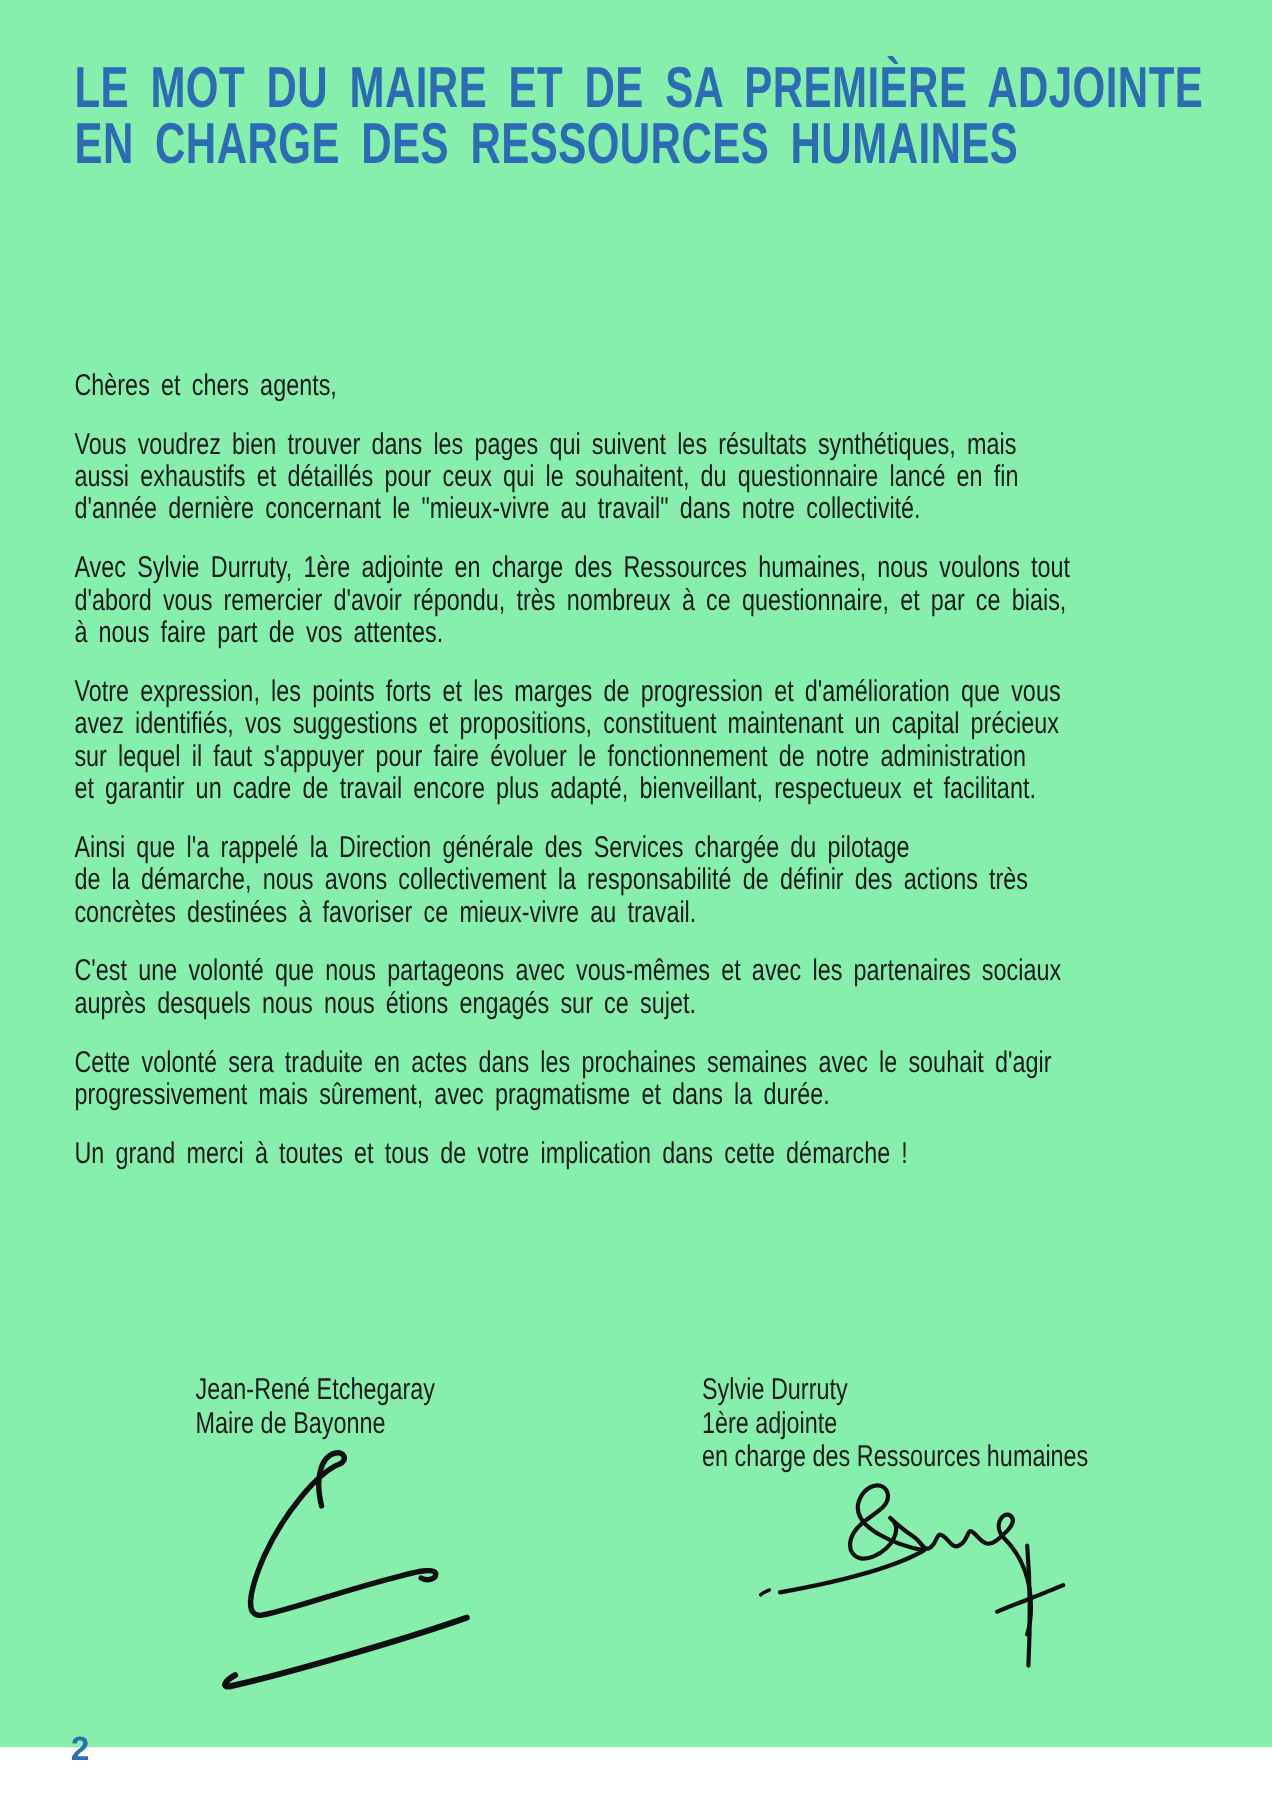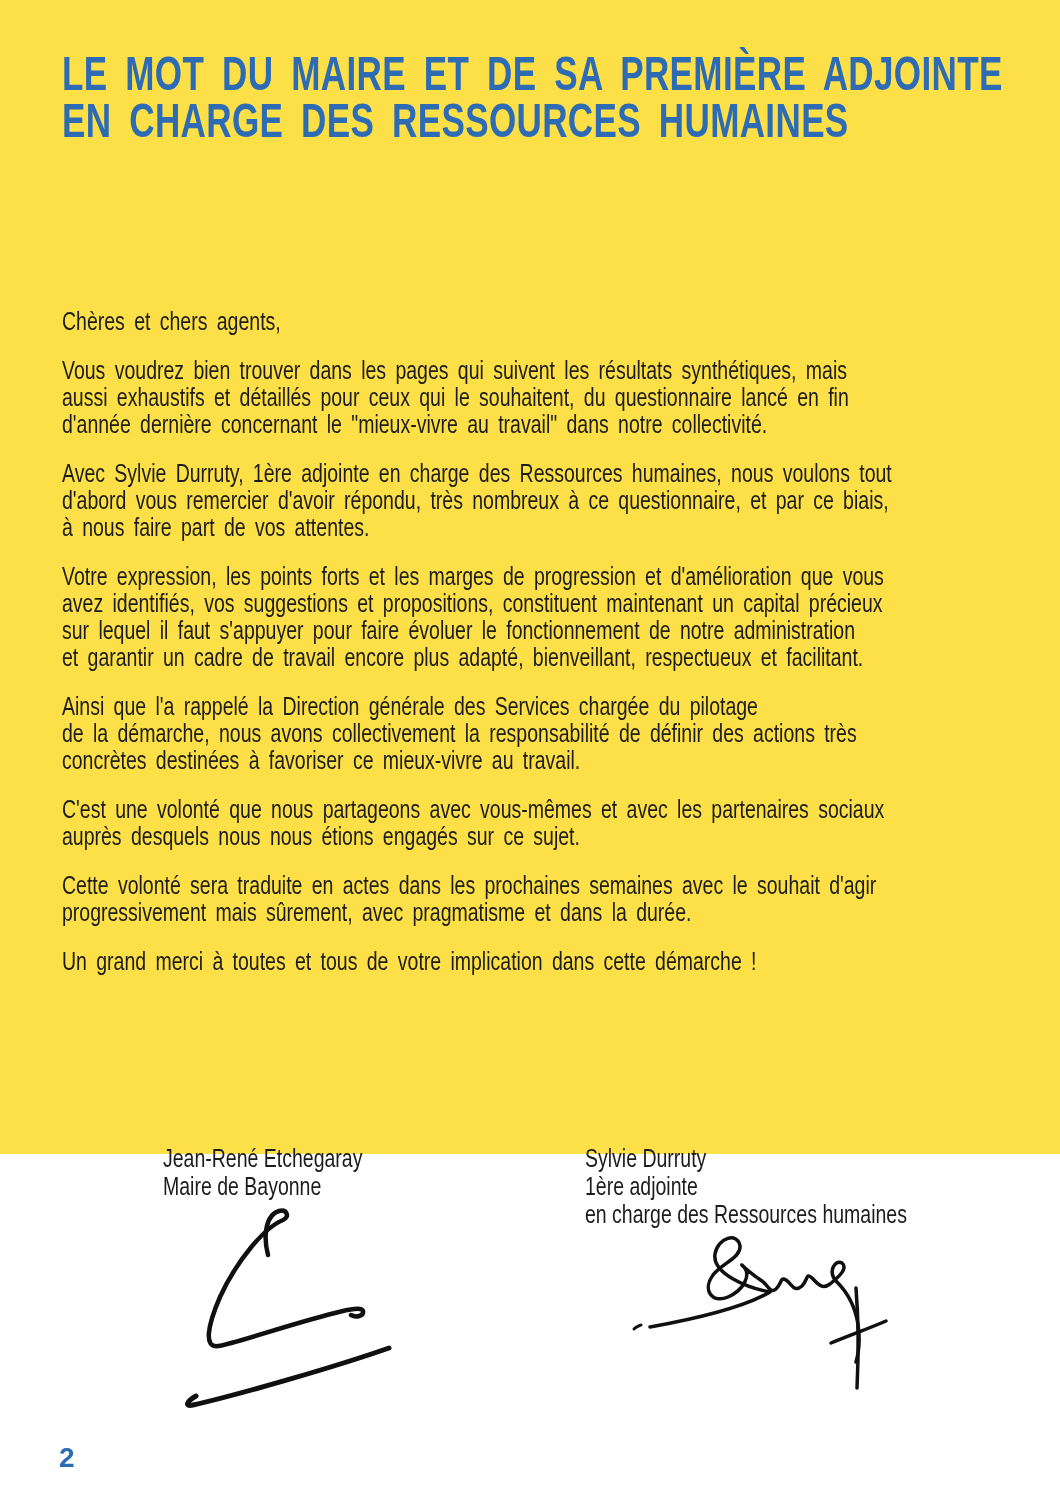--- a/index.html
+++ b/index.html
@@ -11,22 +11,22 @@
     width: 1060px;
     height: 1500px;
     overflow: hidden;
     font-family: "Liberation Sans", sans-serif;
     color: #1a1a1a;
     position: relative;
   }
   .page {
     position: relative;
     width: 1060px;
-    height: 1154px;
-    background: #fde047;
+    height: 1456px;
+    background: #86efac;
   }
 
   
   .doc-title {
     position: absolute;
     left: 62px;
     top: 50px;
     margin: 0;
     color: var(--accent, #2d6cb5);
     font-weight: 700;

